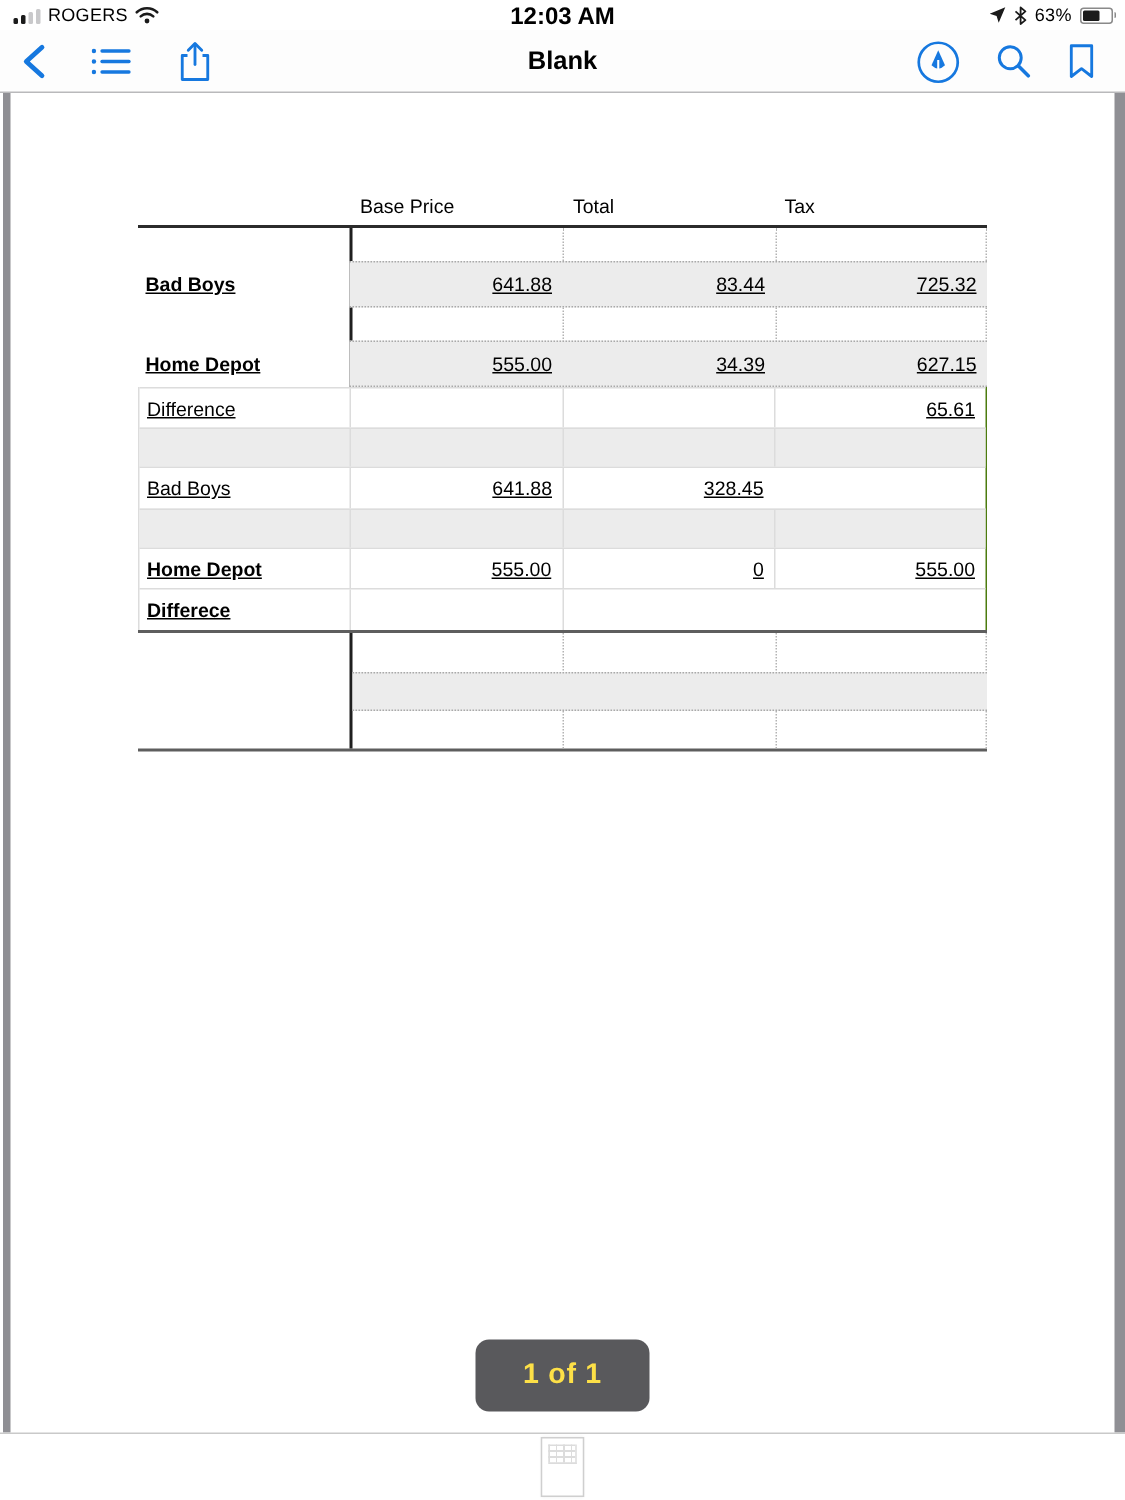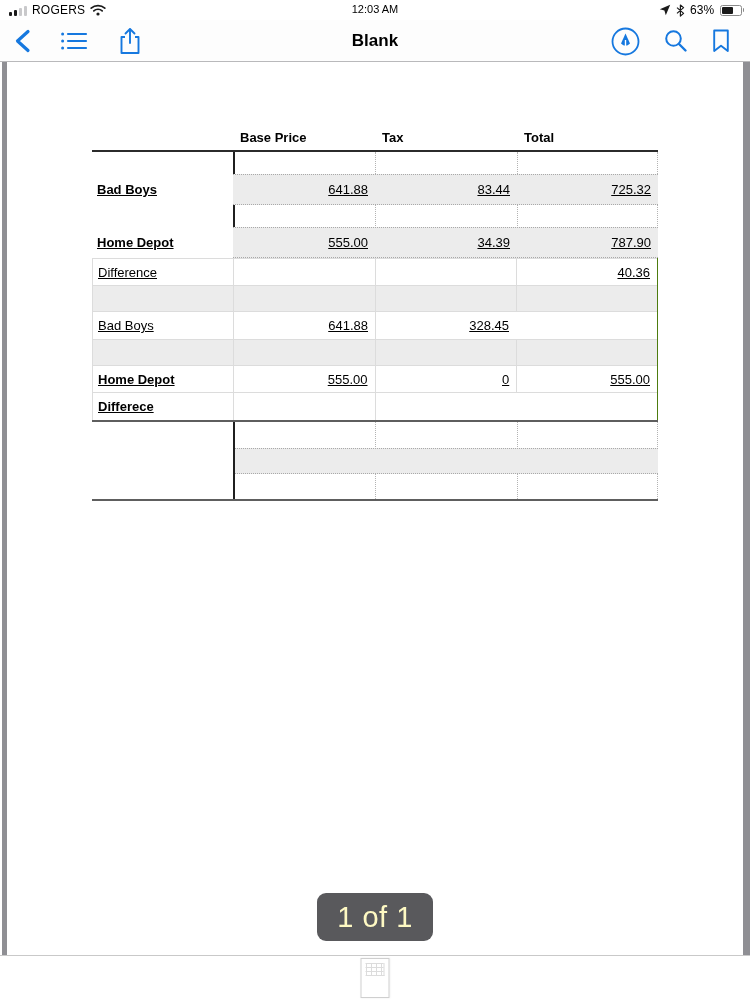--- a/index.html
+++ b/index.html
@@ -6,21 +6,21 @@
   html,body { width:750px; height:1000px; background:#fff; overflow:hidden;
     font-family:"Liberation Sans", sans-serif; color:#000; }
 
   
   #statusbar { position:absolute; left:0; top:0; width:750px; height:20px;padding-left:28px; }
   .sb-left { position:absolute; left:9px; top:0; height:20px; display:flex; align-items:center; gap:5px; }
   .sig { display:flex; align-items:flex-end; gap:2px; height:11px; }
   .sig span { width:3px; border-radius:1px; background:#1b1b1b; display:block; }
   .sig .b1{height:4px;} .sig .b2{height:6px;} .sig .b3{height:8px;background:#c9c9cb;} .sig .b4{height:10px;background:#c9c9cb;}
   .sb-text { font-size:12px; letter-spacing:.2px; }
-  .sb-center { position:absolute; left:0; right:0; top:3px; text-align:center; font-size:11px; font-weight:400; }
+  .sb-center { position:absolute; left:0; right:0; top:3px; text-align:center; font-size:16px; font-weight:700; }
   .sb-right { position:absolute; right:6px; top:0; height:20px; display:flex; align-items:center; gap:5px; }
   .battery { display:flex; align-items:center; }
   .batt-body { width:22px; height:11px; border:1px solid #8a8a8a; border-radius:2.5px; padding:1px; }
   .batt-fill { height:100%; width:62%; background:#1b1b1b; border-radius:1px; }
   .batt-cap { width:1.5px; height:4px; background:#8a8a8a; border-radius:0 2px 2px 0; margin-left:1px; }
 
   
   #toolbar { position:absolute; left:0; top:20px; width:750px; height:42px; border-bottom:1px solid #b9b9bb; background:#fdfdfd; }
   .tb-left { position:absolute; left:14px; top:0; height:42px; display:flex; align-items:center; gap:30px; }
   .tb-right { position:absolute; right:20px; top:0; height:42px; display:flex; align-items:center; gap:24px; }
@@ -30,21 +30,21 @@
 
   
   #canvas { position:absolute; left:0; top:62px; width:750px; height:893px; background:#fff; }
   .page-edge-l { position:absolute; left:2px; top:0; width:5px; height:100%; background:#8f8f94; }
   .page-edge-r { position:absolute; right:0; top:0; width:7px; height:100%; background:#8f8f94; }
   #page-bottom-line { position:absolute; left:0; top:955px; width:750px; height:1px; background:#c9c9c9; }
 
   
   #table { position:absolute; left:92px; top:125px; width:566px; font-size:13px; }
   .thead { display:flex; height:27px; border-bottom:2px solid #2b2b2b; }
-  .thead .hc { font-weight:700; padding-left:7px; display:flex; align-items:center; }
+  .thead .hc { font-weight:400; padding-left:7px; display:flex; align-items:center; }
   .w-lab{width:141px;} .w1{width:142px;} .w2{width:142px;} .w3{width:141px;}
 
   .sec { position:relative; }
   .r { display:flex; position:relative;text-decoration:underline; }
   .lab { width:141px; display:flex; align-items:center; padding-left:5px; }
   .cell { display:flex; align-items:center; justify-content:flex-end; padding-right:7px; }
   .bold { font-weight:700; }
 
   
   .sec1 { height:106px; }
@@ -64,21 +64,21 @@
 
   
   .sec3 { height:81px; border-top:2px solid #5e5e5e; border-bottom:2px solid #5e5e5e; position:relative; }
   .sec3 .blackline { position:absolute; left:141px; top:0; bottom:0; width:2px; background:#1f1f1f; }
   .sec3 .shaded-band { position:absolute; left:143px; right:0; top:26px; height:26px; }
 
   
   #page-badge { position:absolute; left:50%; top:893px; transform:translateX(-50%);
     width:116px; height:48px; background:#59595c; border-radius:9px;
     display:flex; align-items:center; justify-content:center;
-    color:#fef9c3; font-size:29px; font-weight:400; letter-spacing:.5px; }
+    color:#fde047; font-size:19px; font-weight:700; letter-spacing:.5px; }
 
   
   #thumb { position:absolute; left:50%; top:958px; transform:translateX(-50%);
     width:29px; height:40px; background:#fff; border:1px solid #cfcfcf; box-shadow:0 0 2px rgba(0,0,0,.08); }
   #thumb .mini-table { margin:4px auto 0; width:19px; height:13px;
     background-image:
       repeating-linear-gradient(to bottom, #dcdcdc 0 1px, transparent 1px 4px),
       repeating-linear-gradient(to right, #dcdcdc 0 1px, transparent 1px 5px);
     border-right:1px solid #dcdcdc; border-bottom:1px solid #dcdcdc; }
 
@@ -178,22 +178,22 @@
   <div class="page-edge-l"></div>
   <div class="page-edge-r"></div>
 </div>
 <div id="page-bottom-line"></div>
 
 <div id="table">
 
   <div class="thead">
     <div class="w-lab"></div>
     <div class="hc w1">Base Price</div>
+    <div class="hc w3">Total</div>
     <div class="hc w2">Tax</div>
-    <div class="hc w3">Total</div>
   </div>
 
   <div class="sec sec1">
     <div class="blackline"></div>
     <div class="dotv dv1"></div>
       <div class="dotv dv2"></div>
       <div class="dotv dv3"></div>
 
     <div class="r h22">
         <div class="lab"></div>
@@ -210,31 +210,31 @@
 
     <div class="r h22">
         <div class="lab"></div>
       </div>
 
     <div class="r h31">
       <div class="lab bold">Home Depot</div>
       <div class="band shaded-band" style="width:425px;">
         <div class="cell w1">555.00</div>
         <div class="cell w2">34.39</div>
-        <div class="cell w3">787.90</div>
+        <div class="cell w3">627.15</div>
       </div>
     </div>
   </div>
 
   <div class="sec sec2">
     <div class="r h27">
       <div class="lab">Difference</div>
       <div class="cell w1"></div>
       <div class="cell w2"></div>
-      <div class="cell w3">40.36</div>
+      <div class="cell w3">65.61</div>
     </div>
     <div class="r h26 shadedrow">
       <div class="lab"></div>
         <div class="cell w1"></div>
         <div class="cell w2"></div>
         <div class="cell w3"></div>
     </div>
     <div class="r h28">
       <div class="lab">Bad Boys</div>
       <div class="cell w1">641.88</div>

